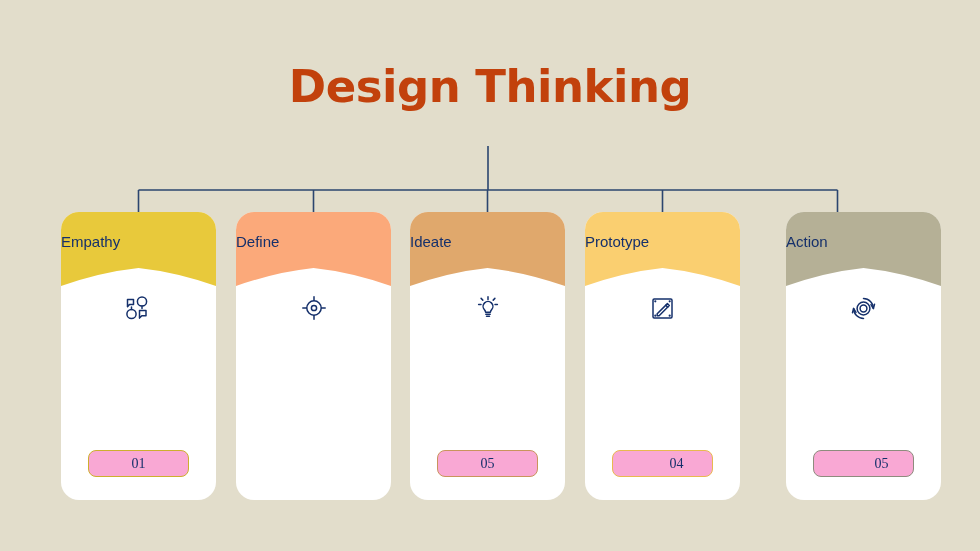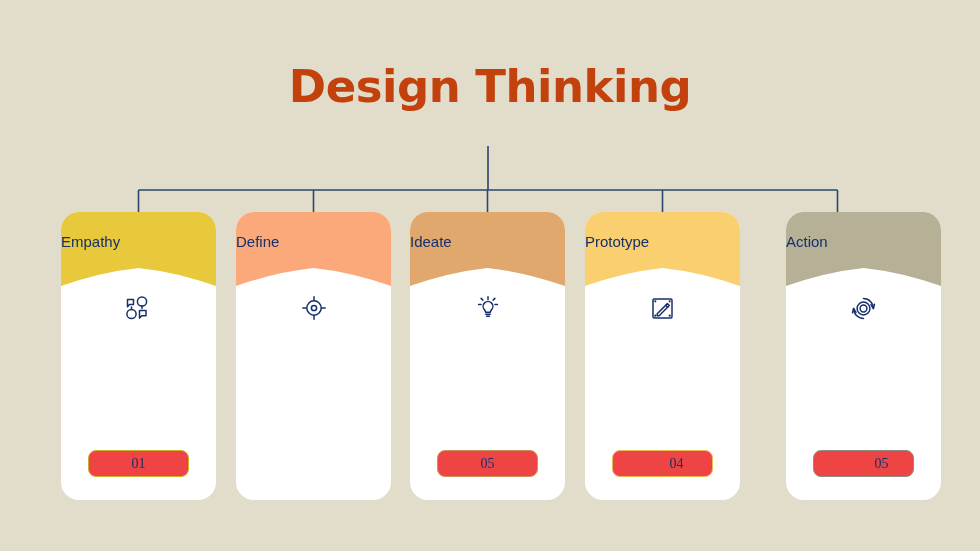--- a/index.html
+++ b/index.html
@@ -52,21 +52,21 @@
   .card-icon{
     position:absolute;left:0;top:79px;width:155px;height:34px;
     display:flex;align-items:center;justify-content:center;
   }
   .card-icon svg{display:block;}
   .badge{
     position:absolute;left:27px;bottom:23px;
     width:101px;height:27px;
     border:1.6px solid #CDAF2E;
     border-radius:8px;
-    background:#ef4444;
+    background:#f9a8d4;
     display:flex;align-items:center;justify-content:center;
     font-family:"Liberation Serif","DejaVu Serif",serif;
     font-size:14px;
     color:#15306B;
     box-sizing:border-box;
   }
 </style>
 </head>
 <body style="background: rgb(226, 221, 203);">
 

